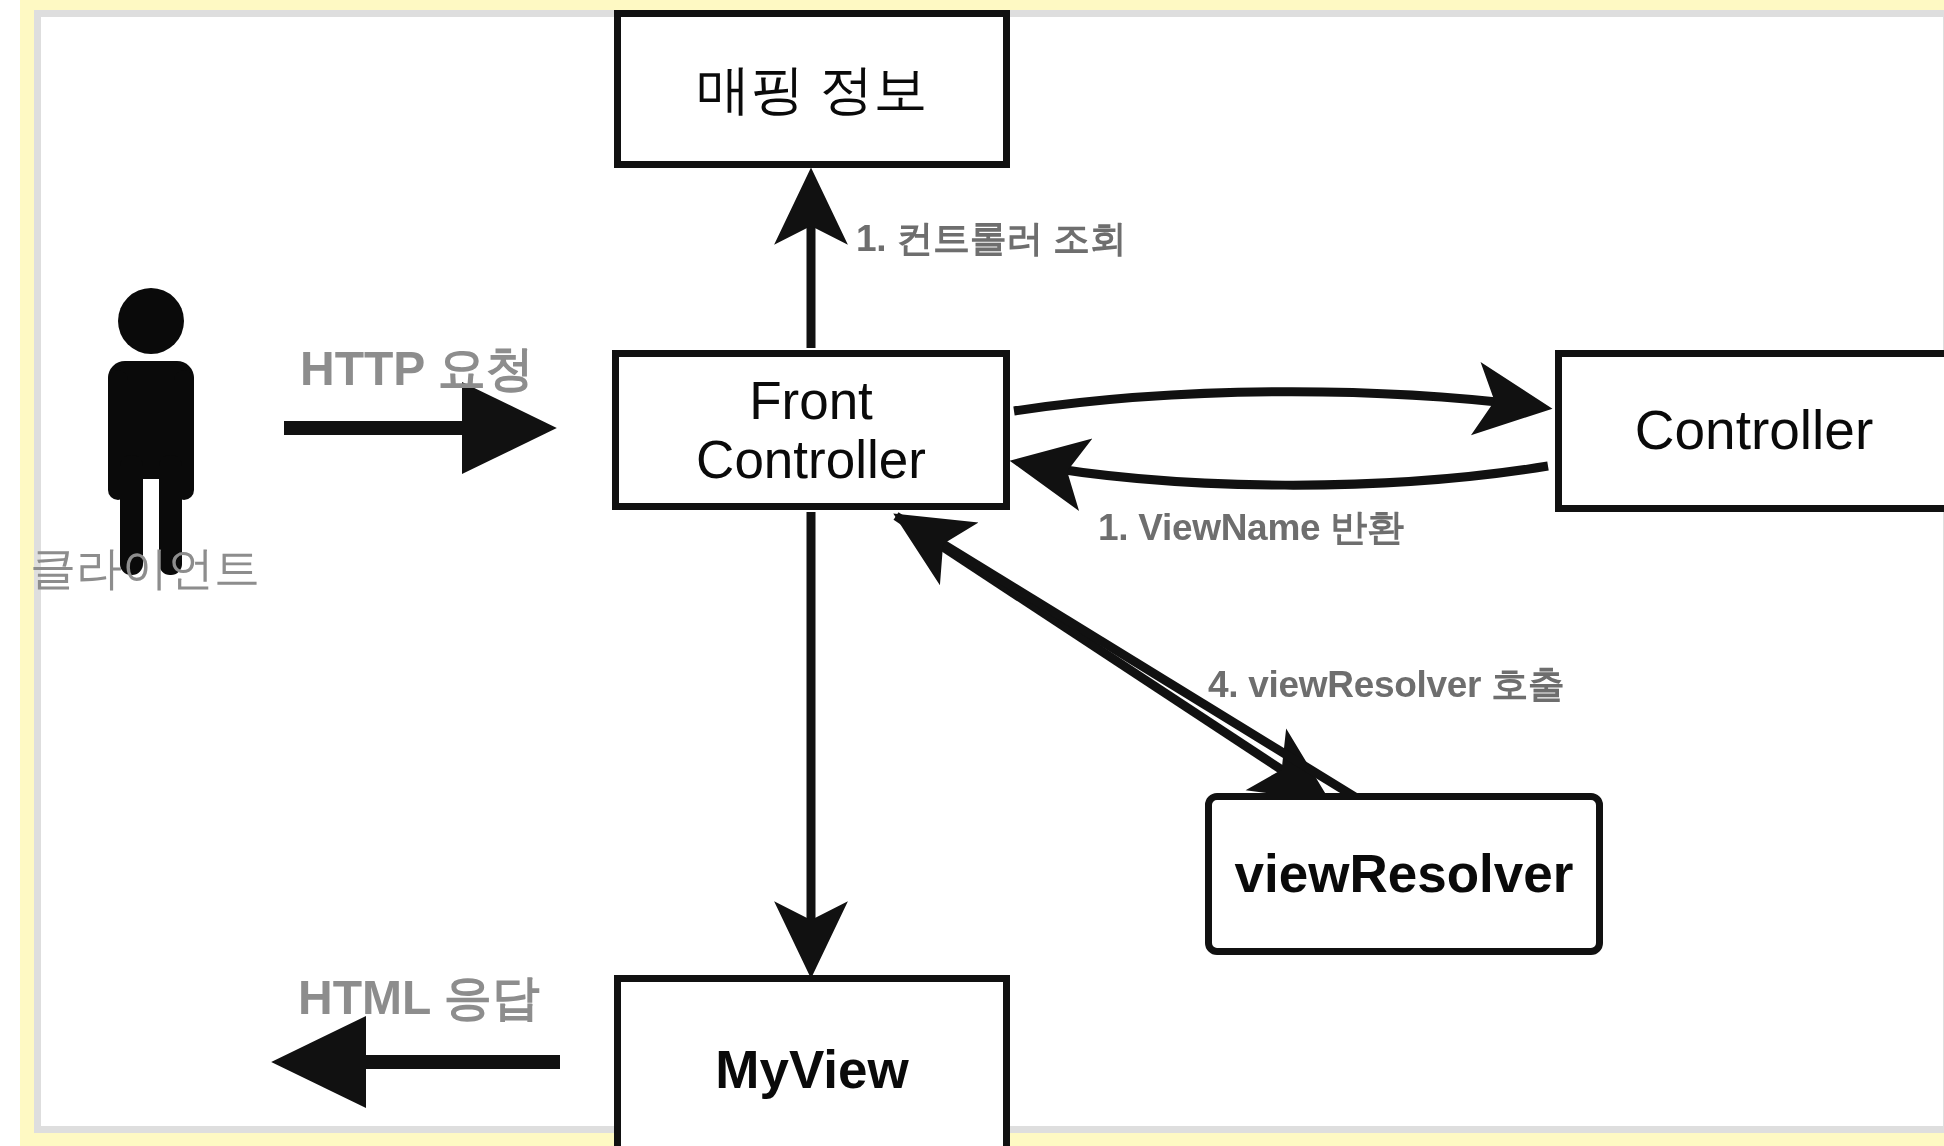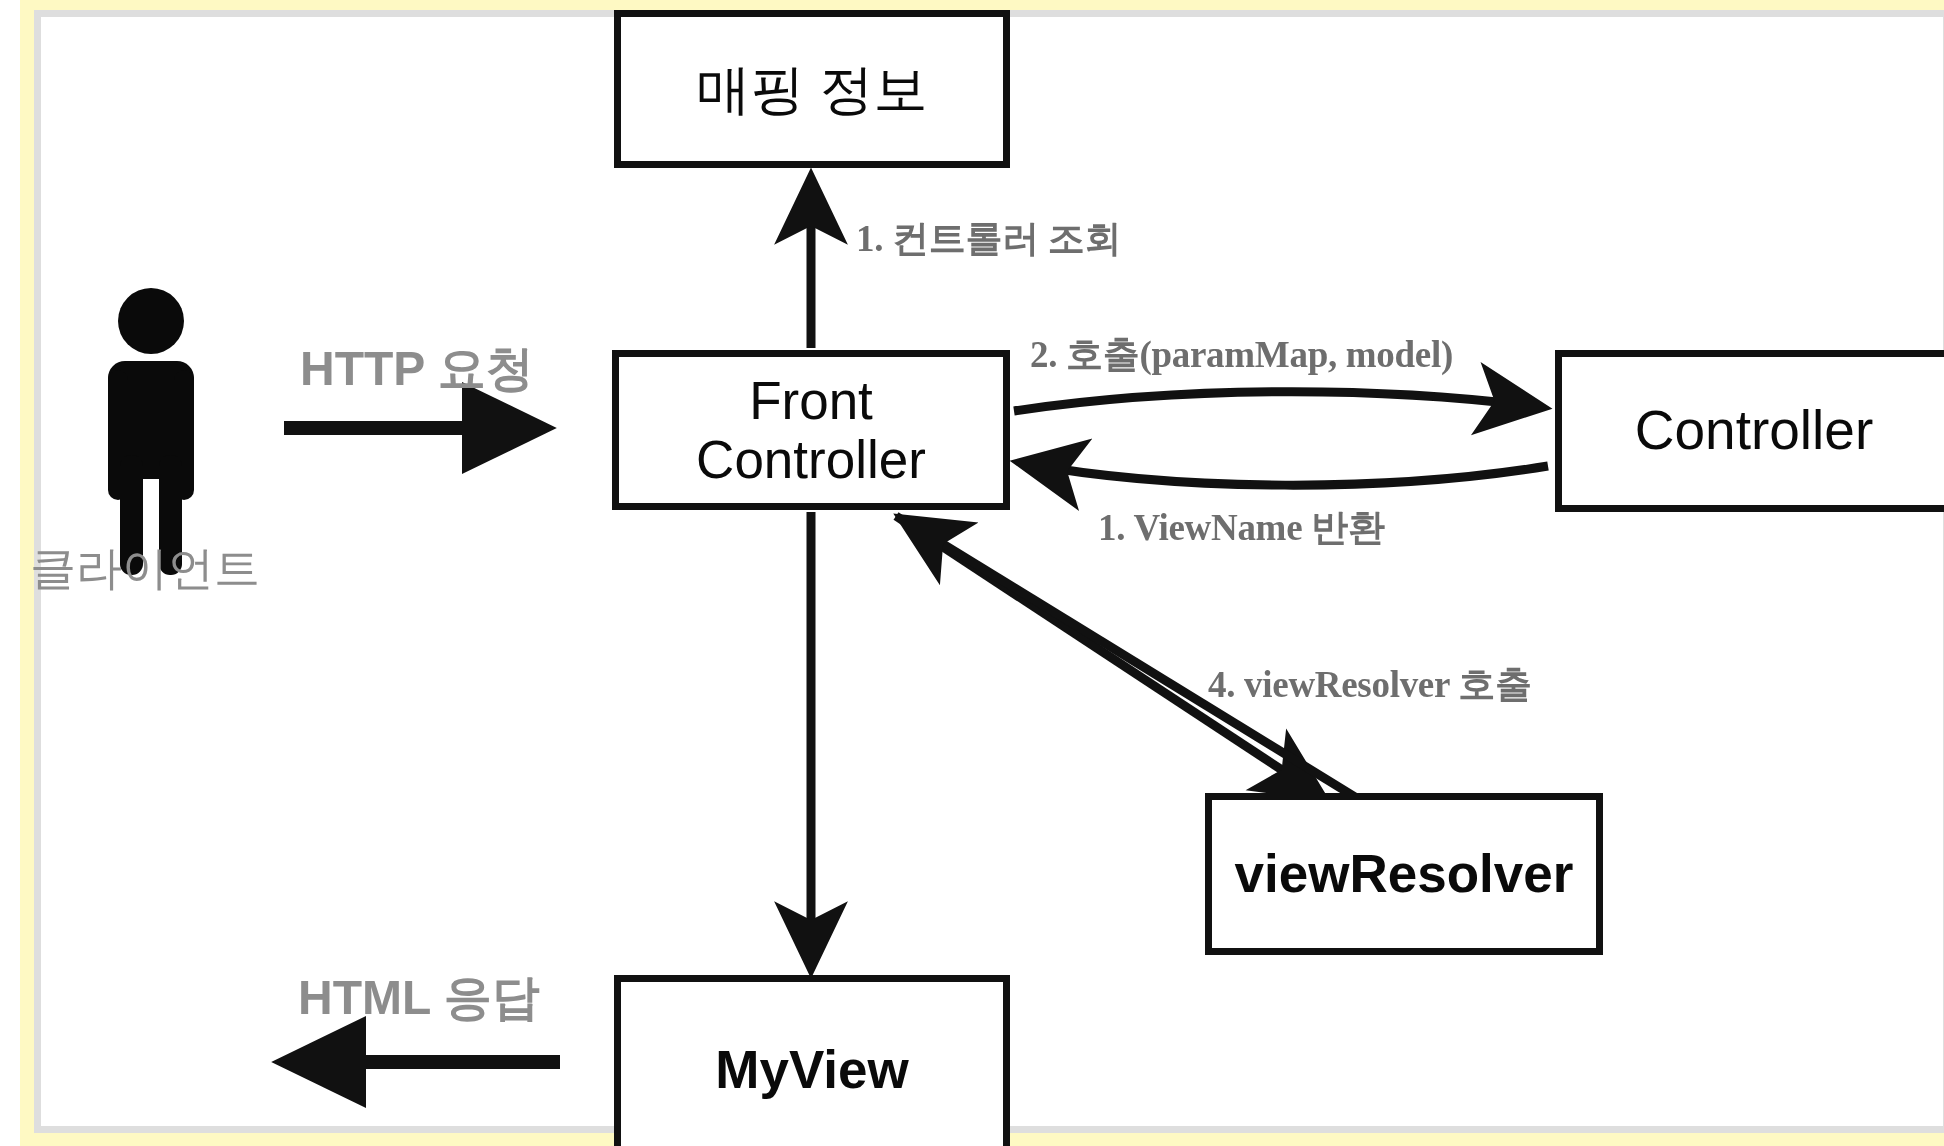--- a/index.html
+++ b/index.html
@@ -57,39 +57,39 @@
     align-items: center;
   }
   #node-controller {
     left: 1535px; top: 350px;  width: 398px;  height: 162px;
     font-size: 55px;
   }
   #node-view-resolver {
     left: 1185px; top: 793px;  width: 398px;  height: 162px;
     font-size: 53px;
     font-weight: bold;
+    border-radius: 12px;
   }
   #node-my-view {
     left: 594px;  top: 975px;  width: 396px;  height: 190px;
     font-size: 53px;
     font-weight: bold;
   }
 
   
   .lbl {
     position: absolute;
     white-space: nowrap;
     z-index: 6;
   }
   .lbl-step {
     color: #6e6e6e;
     font-weight: bold;
     font-size: 37px;
     letter-spacing: -0.3px;
-    font-family: Liberation Serif, serif;
   }
   .lbl-thin {
     color: #8d8d8d;
     font-weight: bold;
     font-size: 48px;
   }
   #lbl-step1 { left: 836px;  top: 214px; }
   #lbl-step2 { left: 1010px; top: 330px; }
   #lbl-step3 { left: 1078px; top: 503px; }
   #lbl-step4 { left: 1188px; top: 660px; }
@@ -189,20 +189,19 @@
   </div>
 
   <div class="lbl lbl-thin" id="lbl-http-request">HTTP 요청</div>
 
   <div class="lbl" id="lbl-client">클라이언트</div>
 
   <div class="lbl lbl-thin" id="lbl-html-response">HTML 응답</div>
 
   <div class="lbl lbl-step" id="lbl-step1">1. 컨트롤러 조회</div>
 
-  <div class="lbl lbl-step" id="lbl-step2">2. 호출(paramMap, model)</div>
 
   <div class="lbl lbl-step" id="lbl-step3">1. ViewName 반환</div>
 
   <div class="lbl lbl-step" id="lbl-step4">4. viewResolver 호출</div>
 
 
 </div>
 
 </body></html>

